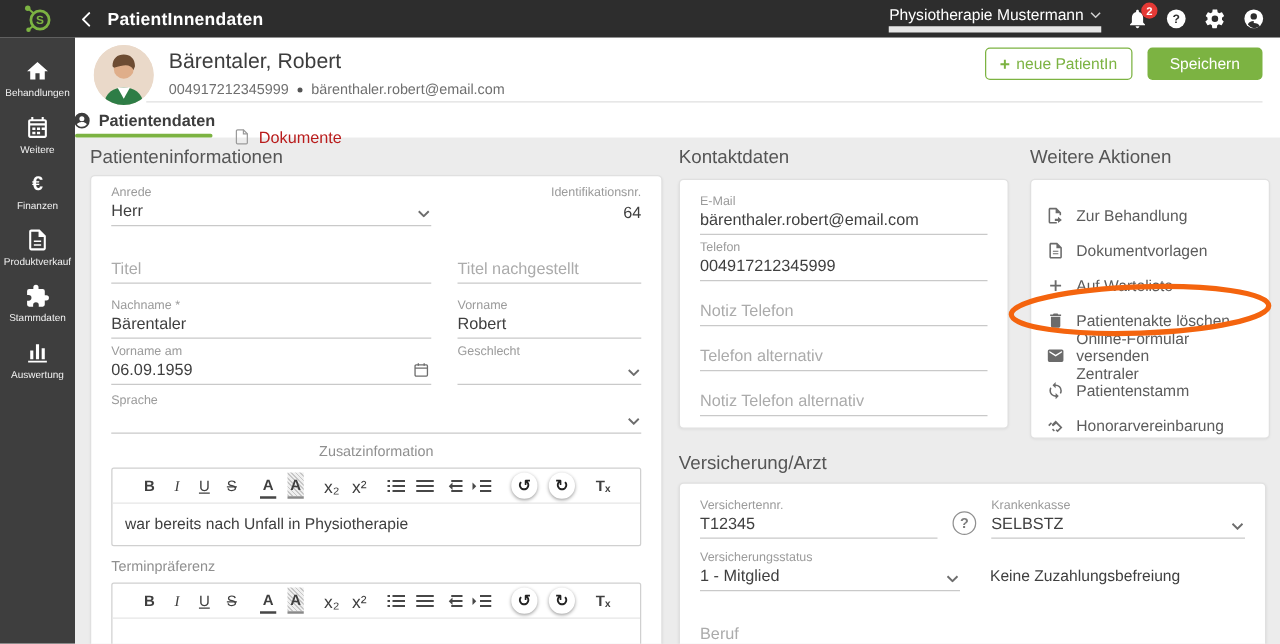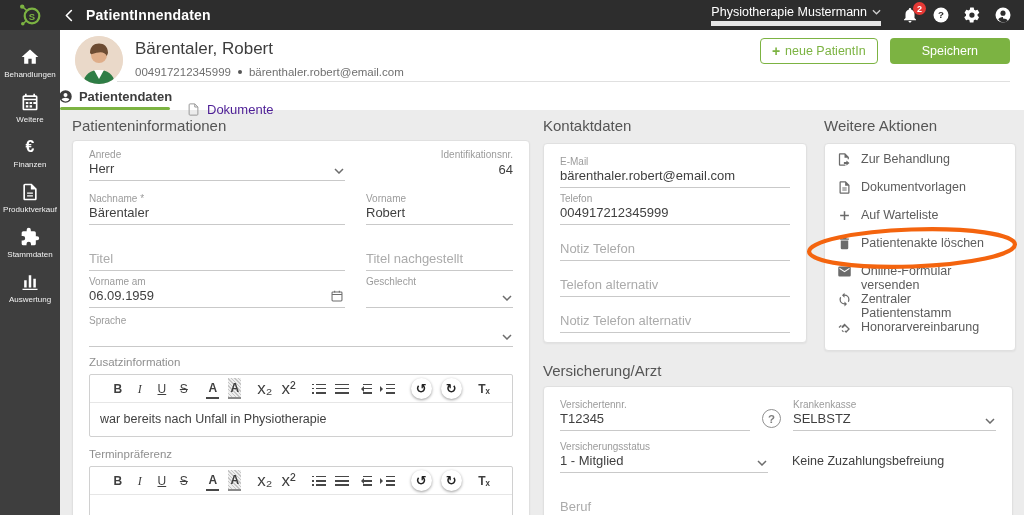--- a/index.html
+++ b/index.html
@@ -30,28 +30,28 @@
   
   .pheader { position:absolute; left:60px; top:30px; width:964px; height:80px; background:#fff; z-index:4; }
   .avatar { position:absolute; left:15px; top:6px; width:48px; height:48px; border-radius:50%; overflow:hidden; background:#ead9c9; }
   .avatar svg { width:100%; height:100%; display:block; }
   .pname { position:absolute; left:75px; top:9px; font-size:17px; font-weight:500; color:#3d3d3d; }
   .psub { position:absolute; left:75px; top:36px; display:flex; align-items:center; gap:7px; font-size:11.5px; color:#6f6f6f; }
   .dot { width:4px; height:4px; border-radius:50%; background:#555; }
   .hdr-btns { position:absolute; right:14px; top:8px; display:flex; gap:12px; }
   .btn-outline { display:flex; align-items:center; gap:5px; border:1.5px solid var(--green); color:var(--green); background:#fff; border-radius:4px; font-size:12.5px; padding:4px 11px; cursor:pointer; }
   .plus-g::before { content:"+"; font-weight:bold; font-size:14px; line-height:1; }
-  .btn-solid { background:var(--green); color:#fff; border-radius:4px; font-size:12.5px; padding:6px 32px; cursor:pointer; border:none; }
+  .btn-solid { background:var(--green); color:#fff; border-radius:4px; font-size:12.5px; padding:6px 18px; cursor:pointer; border:none; }
   .hdr-divider { position:absolute; left:57px; right:14px; top:51px; height:1px; background:#e0e0e0; }
   .tabs { position:absolute; left:0; top:52px; height:28px; display:flex; align-items:center; }
   .tab { display:flex; align-items:center; gap:6px; font-size:13px; cursor:pointer; }
   .tab .ic svg { width:15px; height:15px; display:block; }
   .tab-active { width:110px; justify-content:center; font-weight:bold; color:#3d3d3d; position:relative; height:100%; }
   .tab-active::after { content:""; position:absolute; left:0; bottom:0; width:100%; height:3.5px; background:var(--green); border-radius:2px; }
-  .tab-idle { margin-left:16px; color:#4c1d95;margin-top:26px; }
+  .tab-idle { margin-left:16px; color:#b91c1c;margin-top:26px; }
 
   
   .content { position:absolute; left:60px; top:110px; width:964px; height:405px; overflow:hidden; }
   .blk-title { position:absolute; font-size:15px; color:#555; }
   .card { position:absolute; background:#fff; border:1px solid #e0e0e0; border-radius:4px; box-shadow:0 1px 2px rgba(0,0,0,.05); }
 
   #t-pi { left:12px; top:7px; } #card-pi { left:12px; top:30px; width:458px; height:400px; padding:8px 16px; }
   #t-ko { left:483px; top:7px; } #card-ko { left:483px; top:33px; width:264px; height:200px; padding:12px 16px; }
   #t-ak { left:764px; top:7px; } #card-ak { left:764px; top:33px; width:192px; height:208px; padding:8px 12px; }
   #t-ve { left:483px; top:252px; } #card-ve { left:483px; top:276px; width:470px; height:170px; padding:12px 16px; }
@@ -67,49 +67,49 @@
   .ph-only { padding-top:12px; }
   .chev { position:absolute; right:1px; bottom:6px; width:10px; height:6px; color:#6d6d6d; }
   .chev svg { width:100%; height:100%; display:block; }
   .cal { position:absolute; right:1px; bottom:4px; width:14px; height:14px; color:#6d6d6d; }
   .cal svg { width:100%; height:100%; }
   .ident { margin-left:auto; text-align:right; }
   .ident .ivalue { font-size:13px; color:#3f3f3f; margin-top:2px; }
   .mt12 { margin-top:12px; } .mt10 { margin-top:10px; } .mt7 { margin-top:7px; } .mt5 { margin-top:5px; } .mt14 { margin-top:14px; }
 
   .sec-label { font-size:11.5px; color:#8f8f8f; }
-  #zusatz-label { margin-top:9px; } #termin-label { margin-top:11px; }
+  #zusatz-label { margin-top:9px;text-align:center; } #termin-label { margin-top:11px; }
 
   
   .rteditor { border:1px solid #d0d0d0; border-radius:2px; margin-top:6px; }
   .rt-toolbar { height:28px; display:flex; align-items:center; justify-content:center; gap:9px; border-bottom:1px solid #e6e6e6; }
   .rt-btn { cursor:pointer; color:#3f3f3f; font-size:12px; line-height:1; display:flex; align-items:center; justify-content:center; min-width:13px; height:21px; }
   .grp { margin-left:7px; }
   .st-b { font-weight:bold; } .st-i { font-style:italic; font-family:"Liberation Serif",serif; }
   .st-u { text-decoration:underline; } .st-s { text-decoration:line-through; }
   .st-color { font-weight:bold; border-bottom:2.5px solid #474747; }
   .st-highlight { font-weight:bold; border-bottom:2.5px solid #8a8a8a; background:repeating-linear-gradient(45deg,#c6c6c6 0 1px,#efefef 1px 2.5px); padding:0 2px; }
-  .st-sub,.st-sup { font-size:17px; }
+  .st-sub,.st-sup { font-size:14px; }
   .st-ol,.st-ul,.st-out,.st-in { width:14px; height:10px; background:repeating-linear-gradient(to bottom,#474747 0 1.4px,transparent 1.4px 4.1px); position:relative; }
   .st-ol { background-size:10px 100%; background-position:right; background-repeat:no-repeat; }
   .st-ol::before { content:""; position:absolute; left:0; top:0; width:2px; height:10px; background:repeating-linear-gradient(to bottom,#474747 0 1.4px,transparent 1.4px 4.1px); }
   .st-out,.st-in { background-size:9px 100%; background-position:right; background-repeat:no-repeat; }
   .st-out::before { content:""; position:absolute; left:0; top:2px; border:3.2px solid transparent; border-right-color:#474747; }
   .st-in::before { content:""; position:absolute; left:-1px; top:2px; border:3.2px solid transparent; border-left-color:#474747; }
   .st-circle { width:21px; height:21px; border-radius:50%; background:#fff; box-shadow:0 1px 3px rgba(0,0,0,.4); font-size:13px; font-weight:bold; color:#222; }
   .st-tx { font-size:12px; font-weight:bold; }
   .rt-content { font-size:12.5px; color:#3f3f3f; padding:9px 10px; min-height:33px; }
   #rt2 .rt-content { min-height:45px; }
 
   
   .kf.ph-f { margin-top:16px; padding-top:0; }
   .kf + .kf.lab-f { margin-top:5px; }
 
   
-  .action-row { display:flex; align-items:flex-start; gap:9px; height:28px; font-size:12.5px; color:#5c5c5c; cursor:pointer; }
+  .action-row { display:flex; align-items:flex-end; gap:9px; height:28px; font-size:12.5px; color:#5c5c5c; cursor:pointer; }
   .action-row .ic { width:15px; height:15px; color:#6b6b6b; flex:0 0 15px; }
   .action-row .ic svg { width:100%; height:100%; display:block; }
 
   
   .v-row { display:flex; align-items:flex-end; }
   .v-nr { flex:0 0 190px; }
   .v-kk { flex:1; margin-left:12px; }
   .v-st { flex:0 0 208px; }
   .qmark { width:19px; height:19px; border:1.6px solid #909090; border-radius:50%; color:#7d7d7d; display:flex; align-items:center; justify-content:center; font-size:11.5px; font-weight:bold; margin:0 0 3px 12px; flex:0 0 19px; }
   .qmark::before { content:"?"; }
@@ -285,36 +285,36 @@
             <svg viewBox="0 0 10 6">
               <path d="M1 1l4 4 4-4" stroke="currentColor" stroke-width="1.5" fill="none"></path>
             </svg>
           </span>
       </div>
       <div class="ident">
         <div class="flabel">Identifikationsnr.</div>
         <div class="ivalue">64</div>
       </div>
     </div>
+    <div class="row mt14">
+      <div class="field w1 ph-only">
+        <div class="fvalue ph">Titel</div>
+      </div>
+      <div class="field w2 ph-only">
+        <div class="fvalue ph">Titel nachgestellt</div>
+      </div>
+    </div>
     <div class="row mt12">
       <div class="field w1">
         <div class="flabel">Nachname *</div>
         <div class="fvalue">Bärentaler</div>
       </div>
       <div class="field w2">
         <div class="flabel">Vorname</div>
         <div class="fvalue">Robert</div>
-      </div>
-    </div>
-    <div class="row mt14">
-      <div class="field w1 ph-only">
-        <div class="fvalue ph">Titel</div>
-      </div>
-      <div class="field w2 ph-only">
-        <div class="fvalue ph">Titel nachgestellt</div>
       </div>
     </div>
     <div class="row mt5">
       <div class="field w1">
         <div class="flabel">Vorname am</div>
         <div class="fvalue">06.09.1959</div>
         <span class="cal">
           <svg viewBox="0 0 24 24" fill="none" stroke="currentColor" stroke-width="1.8">
               <rect x="3.5" y="5" width="17" height="15.5" rx="1.5"></rect>
               <path d="M3.5 9.5h17M8 2.8V6M16 2.8V6"></path>

